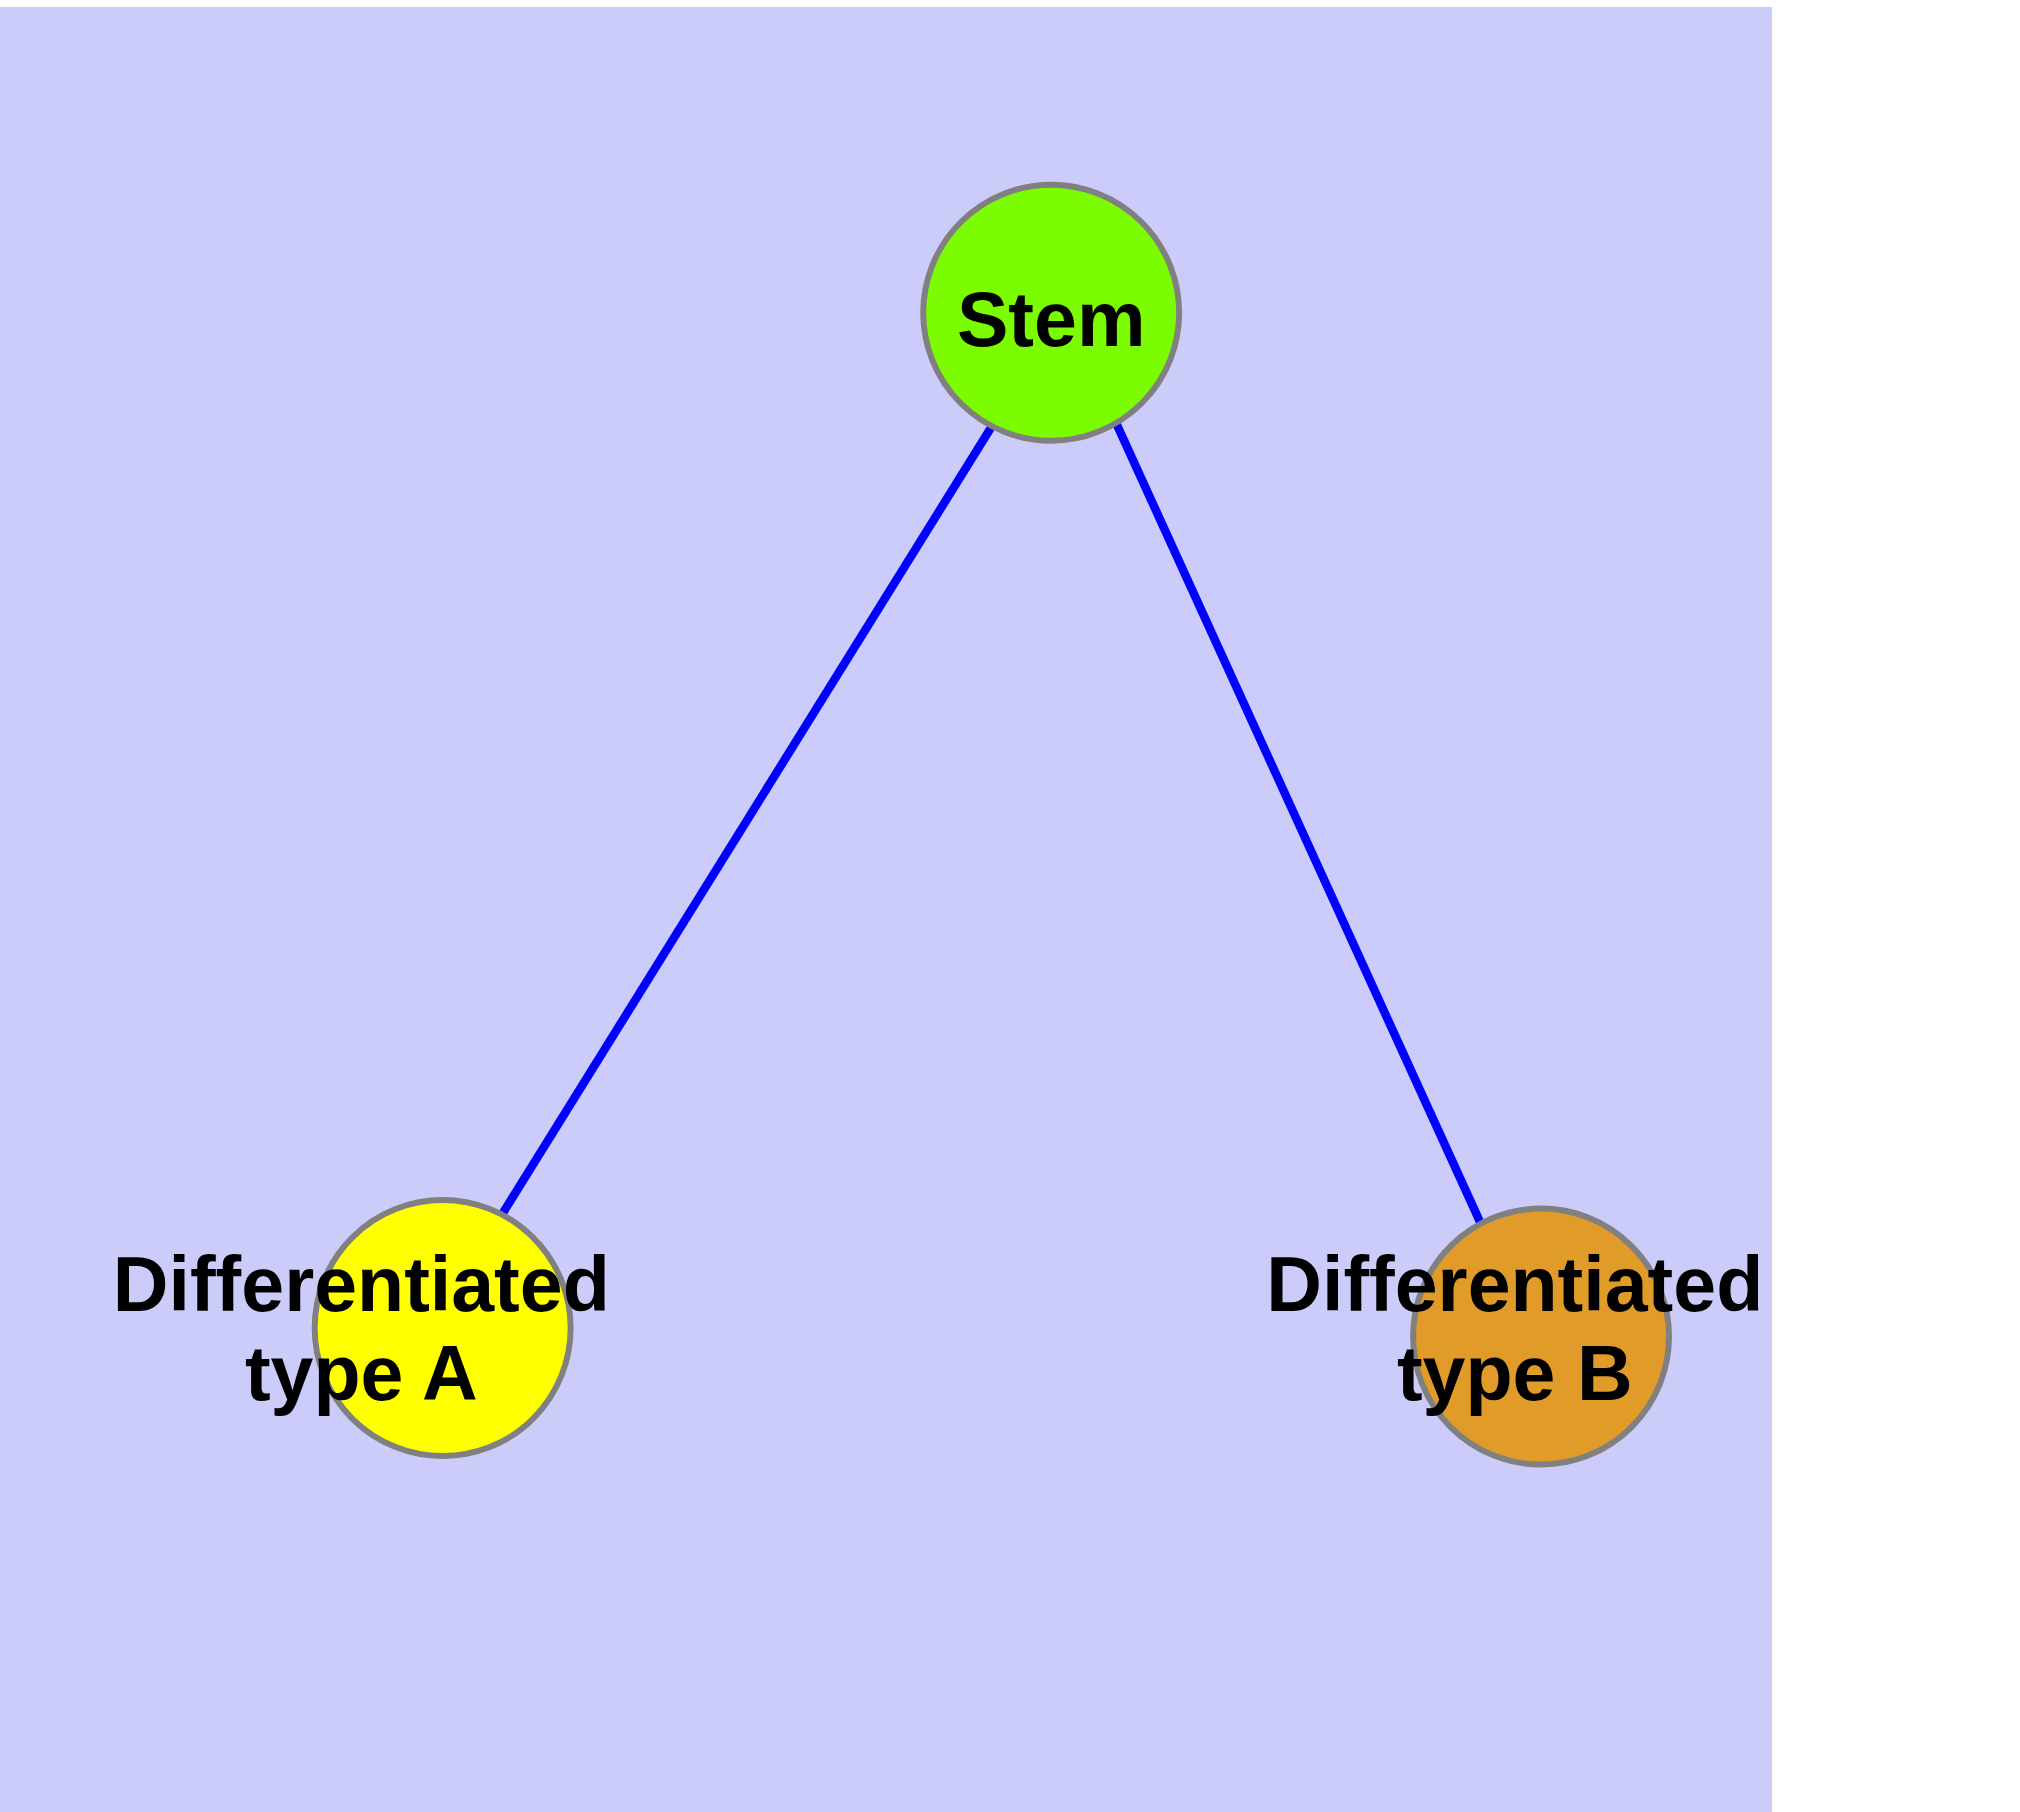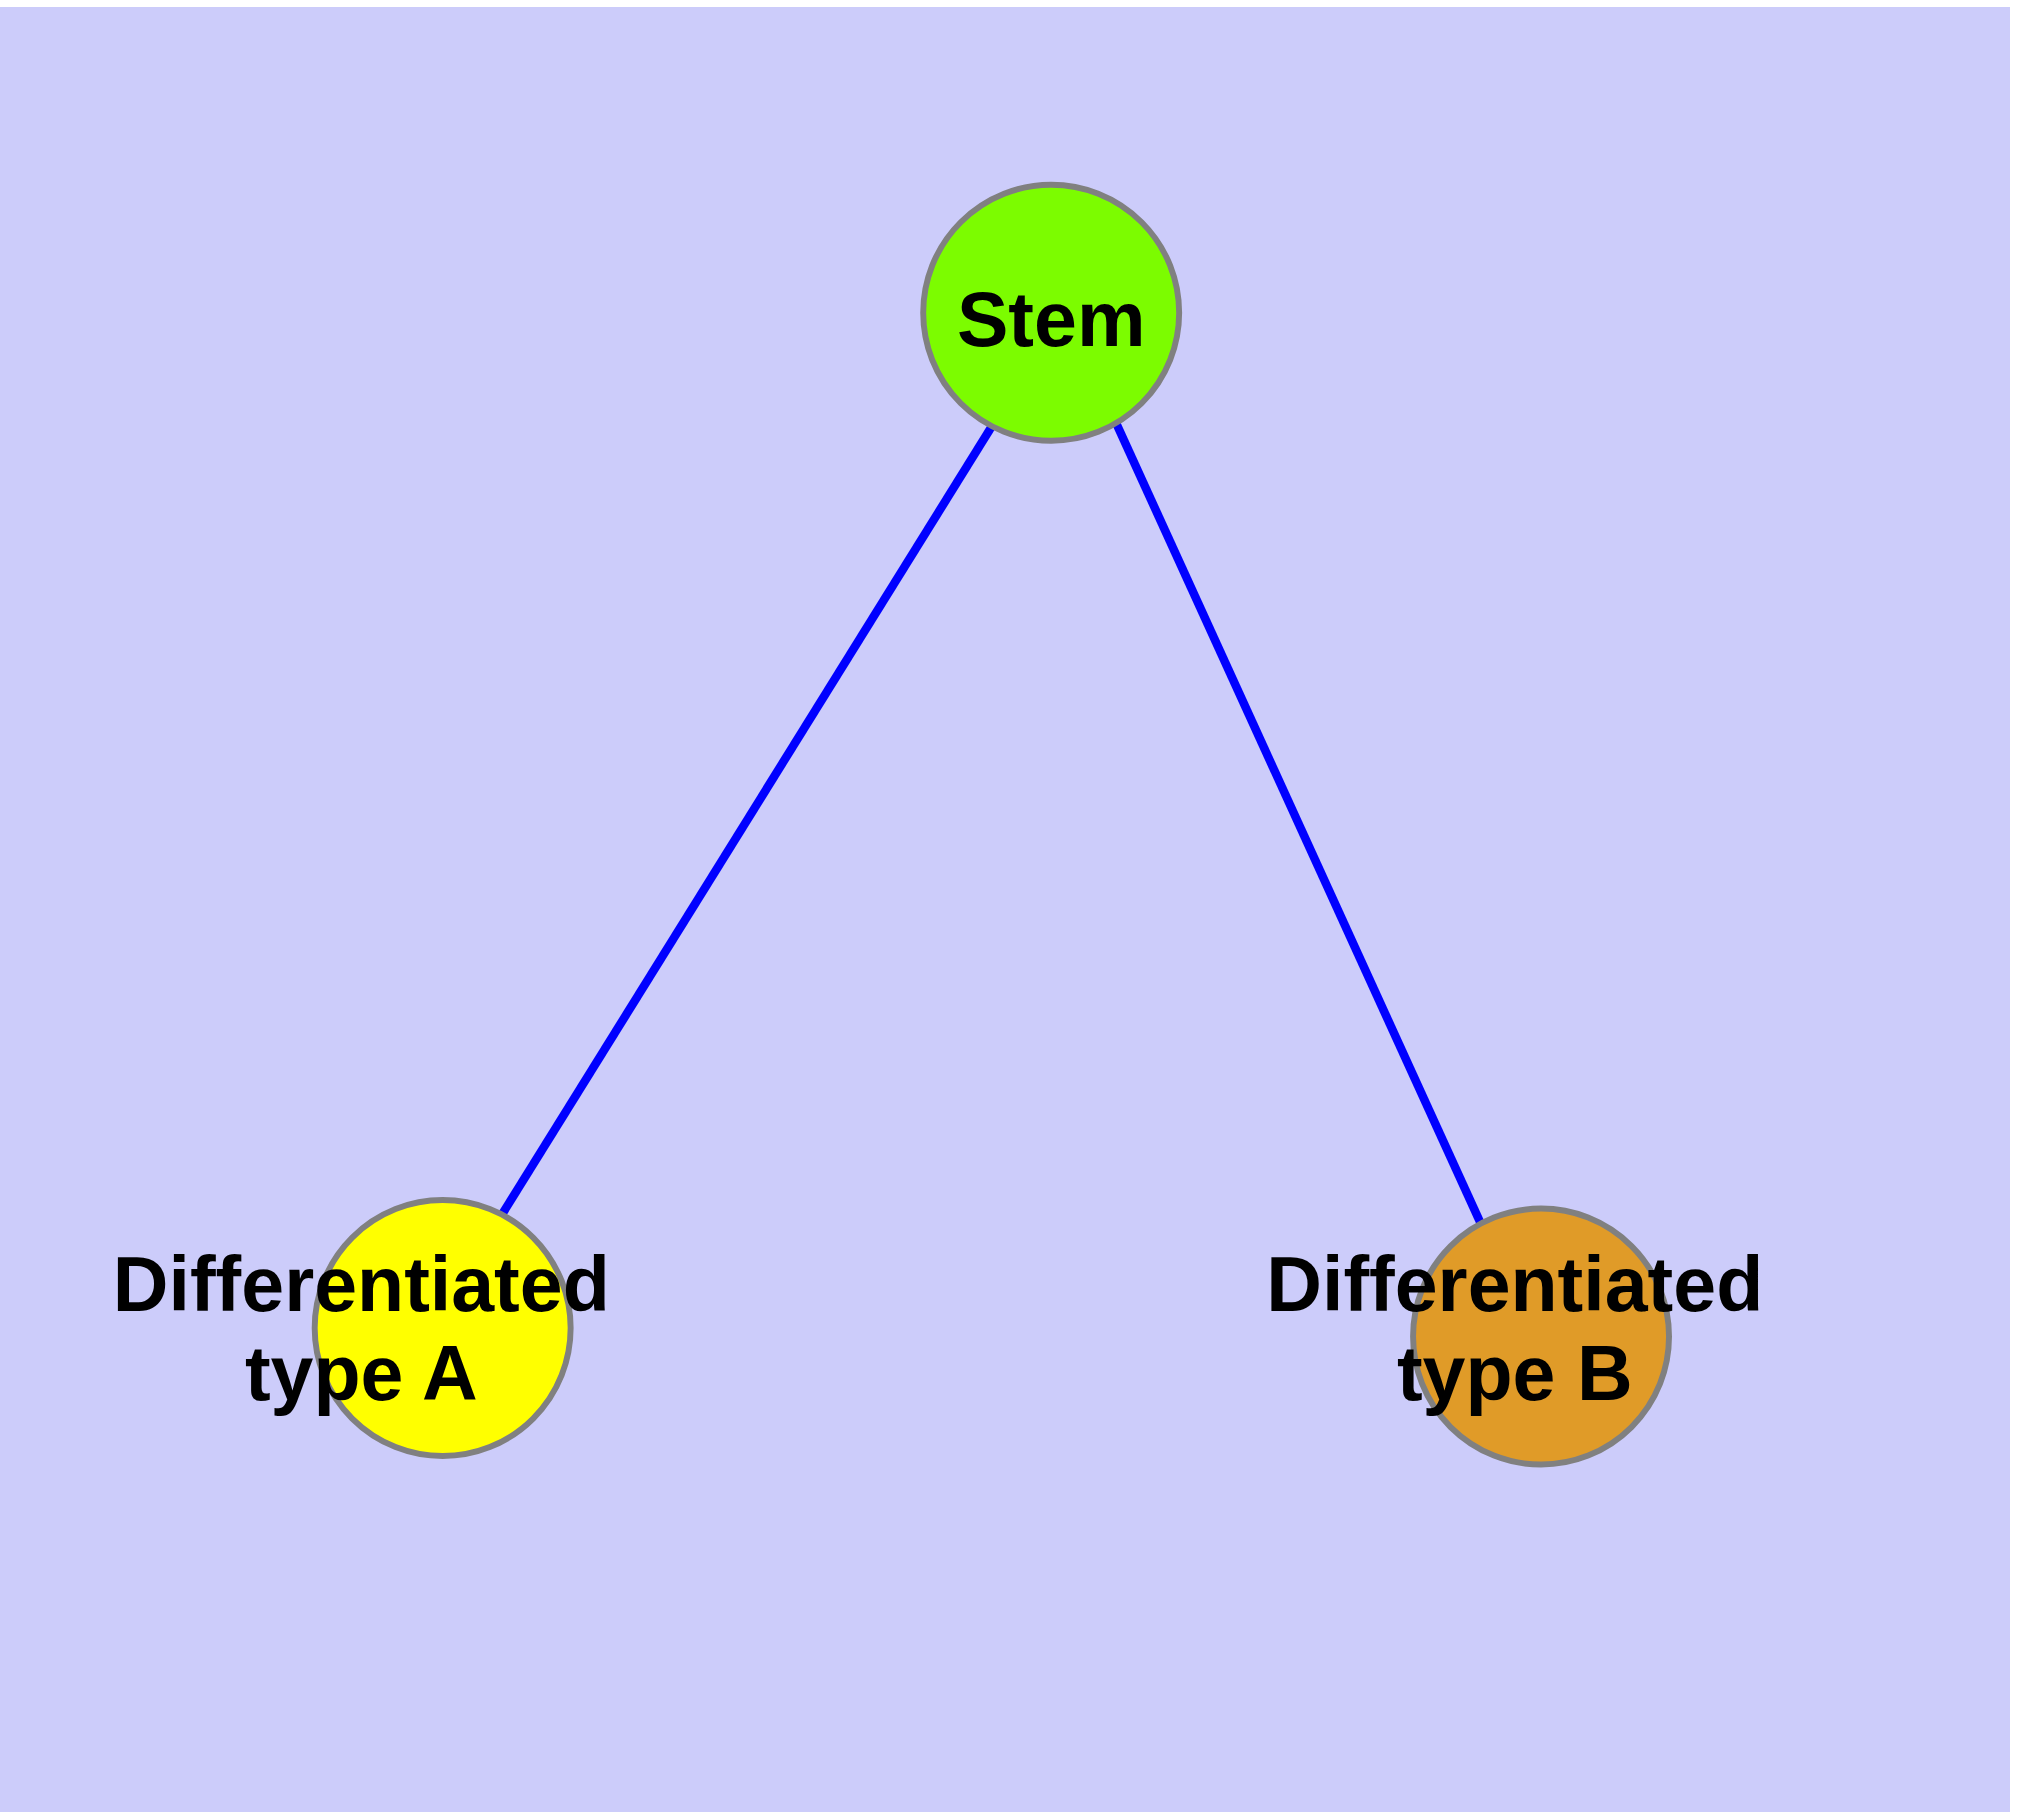--- a/index.html
+++ b/index.html
@@ -3,26 +3,25 @@
 <meta charset="utf-8">
 <title>Cell differentiation graph</title>
 <style>
   html, body {
     margin: 0;
     padding: 0;
     background: #ffffff;
   }
   #canvas {
     position: relative;
-    width: 1994px;
+    width: 1772px;
     height: 1812px;
     background: #ffffff;
     overflow: hidden;
     font-family: "Liberation Sans", "DejaVu Sans", sans-serif;
-    padding-left: 18px;
   }
   #plot-area {
     position: absolute;
     left: 0;
     top: 6.8px;
     width: 2010px;
     height: 1805px;
     background: #ccccfa;
   }
   #graph-svg {

